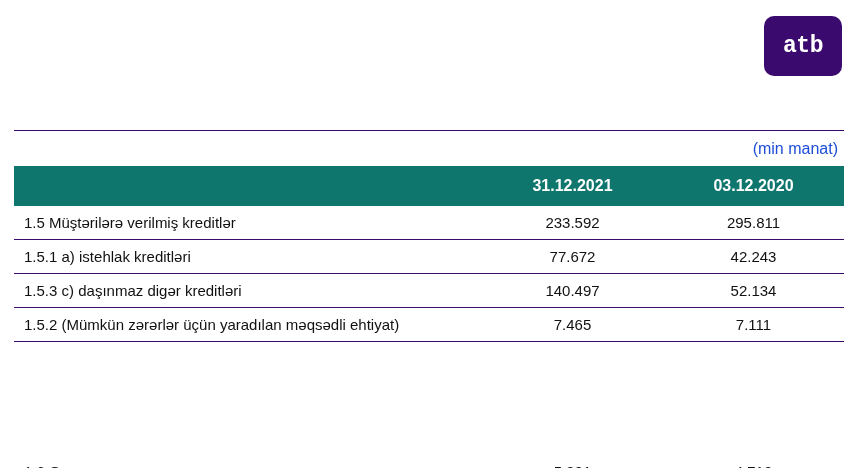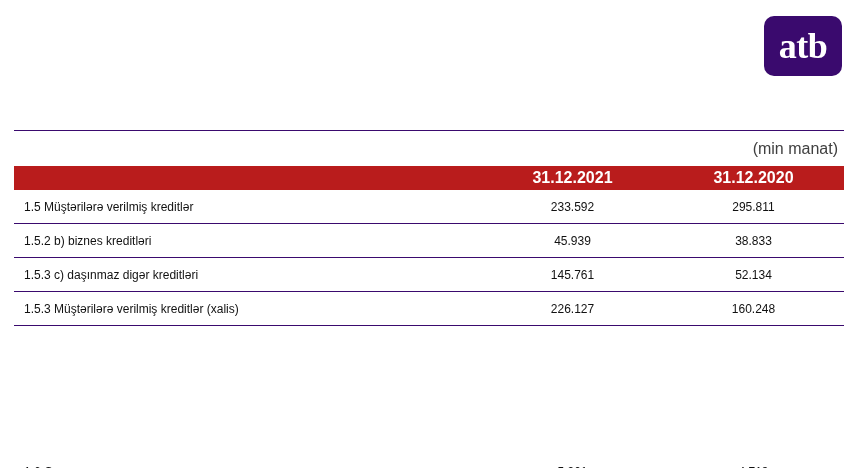--- a/index.html
+++ b/index.html
@@ -27,25 +27,25 @@
     width: 78px;
     height: 60px;
     background: #3a0a6e;
     border-radius: 10px;
     display: flex;
     align-items: center;
     justify-content: center;
   }
   .logo-text {
     color: #ffffff;
-    font-size: 36px;
+    font-size: 23px;
     font-weight: bold;
     letter-spacing: -0.5px;
     line-height: 1;
-    font-family: Liberation Serif, serif;
+    font-family: Liberation Mono, monospace;
   }
   
   .table-wrap {
     position: absolute;
     top: 130px;
     left: 14px;
     width: 830px;
   }
   .top-rule {
     height: 1px;
@@ -55,42 +55,42 @@
   .units-row {
     height: 35px;
     display: flex;
     align-items: center;
     justify-content: flex-end;
     padding-right: 6px;
     box-sizing: border-box;
   }
   .units-text {
     font-size: 16px;
-    color: #404040;
+    color: #1d4ed8;
   }
   table {
     border-collapse: collapse;
     width: 100%;
     table-layout: fixed;
   }
   thead th {
-    background: #b91c1c;
+    background: #0f766e;
     color: #ffffff;
     font-size: 16px;
     font-weight: bold;
-    height: 24px;
+    height: 40px;
     padding: 0 10px;
     text-align: center;
     vertical-align: middle;
   }
   thead th.col-label {
     text-align: left;
   }
   tbody td {
-    font-size: 12px;
+    font-size: 15px;
     color: #111111;
     height: 33px;
     padding: 0 10px;
     border-bottom: 1px solid #3a0a6e;
     text-align: center;
     vertical-align: middle;
     white-space: nowrap;
     overflow: hidden;
   }
   tbody td.col-label {
@@ -129,43 +129,43 @@
     <table>
       <colgroup>
         <col class="c1">
           <col class="c2">
           <col class="c3">
       </colgroup>
       <thead>
         <tr>
           <th class="col-label"></th>
           <th>31.12.2021</th>
-          <th>31.12.2020</th>
+          <th>03.12.2020</th>
         </tr>
       </thead>
       <tbody>
         <tr>
           <td class="col-label">1.5 Müştərilərə verilmiş kreditlər</td>
           <td>233.592</td>
           <td>295.811</td>
         </tr>
         <tr>
-          <td class="col-label">1.5.2 b) biznes kreditləri</td>
-          <td>45.939</td>
-          <td>38.833</td>
+          <td class="col-label">1.5.1 a) istehlak kreditləri</td>
+          <td>77.672</td>
+          <td>42.243</td>
         </tr>
         <tr>
           <td class="col-label">1.5.3 c) daşınmaz digər kreditləri</td>
-          <td>145.761</td>
+          <td>140.497</td>
           <td>52.134</td>
         </tr>
         <tr>
-          <td class="col-label">1.5.3 Müştərilərə verilmiş kreditlər (xalis)</td>
-          <td>226.127</td>
-          <td>160.248</td>
+          <td class="col-label">1.5.2 (Mümkün zərərlər üçün yaradılan məqsədli ehtiyat)</td>
+          <td>7.465</td>
+          <td>7.111</td>
         </tr>
       </tbody>
     </table>
   </div>
 
   <div class="clip-bottom">
     <table>
       <colgroup>
           <col class="c1">
           <col class="c2">

